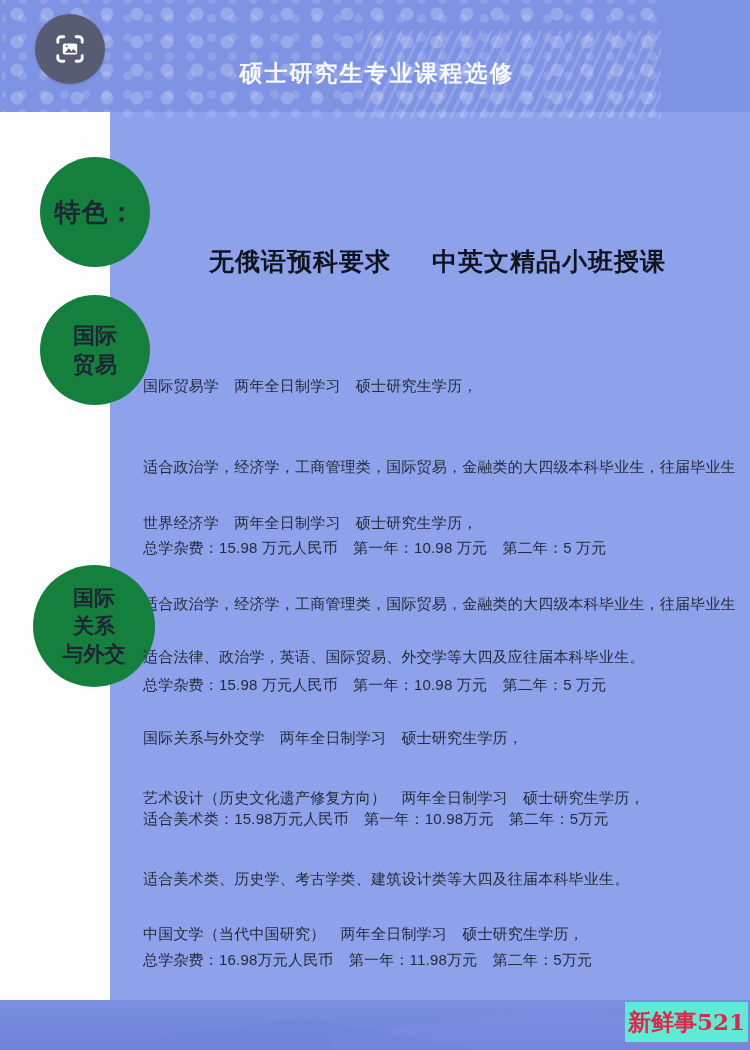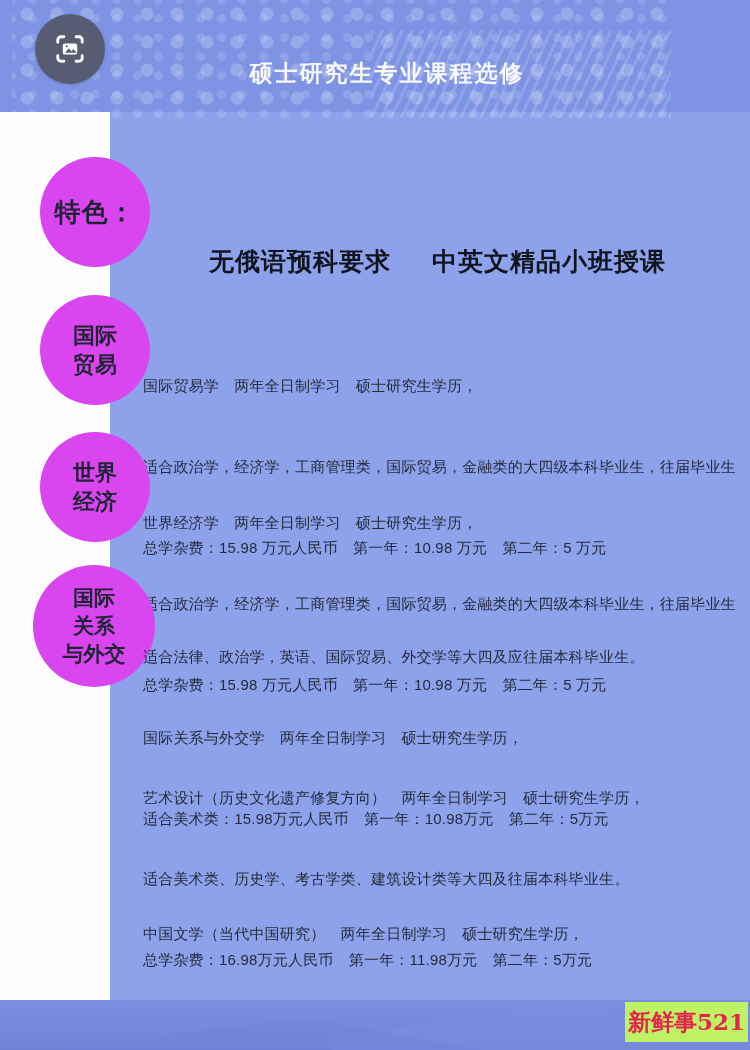--- a/index.html
+++ b/index.html
@@ -3,21 +3,21 @@
 <meta charset="utf-8">
 <style>
   html,body{margin:0;padding:0;width:750px;height:1050px;overflow:hidden;}
   body{
     position:relative;
     font-family:"Liberation Sans","DejaVu Sans",sans-serif;
     background:#7E93E4;
   }
   
   .header{
-    position:absolute;left:12px;top:0;width:659px;height:118px;
+    position:absolute;left:2px;top:0;width:659px;height:118px;
     background-image:
       radial-gradient(circle, rgba(255,255,255,.20) 6px, transparent 7px),
       radial-gradient(circle, rgba(255,255,255,.13) 4px, transparent 5px),
       repeating-linear-gradient(115deg, rgba(255,255,255,.14) 0 3px, transparent 3px 9px);
     background-size:30px 28px, 21px 19px, 330px 120px;
     background-position:0 0, 10px 9px, right -30px top 30px;
     background-repeat:repeat, repeat, no-repeat;
   }
   .icon-button{
     position:absolute;left:35px;top:14px;width:70px;height:70px;border-radius:50%;
@@ -45,21 +45,21 @@
     position:absolute;left:330px;top:6px;width:430px;height:44px;background:#7b8ee2;
     clip-path:polygon(0 70%,55% 0,100% 75%,100% 100%,0 100%);opacity:.55;
   }
   .facet-b{
     position:absolute;left:60px;top:18px;width:420px;height:32px;background:#6f83d8;
     clip-path:polygon(0 100%,58% 0,100% 100%);opacity:.6;
   }
   
   .section{position:absolute;left:0;width:750px;}
   .badge-circle{
-    position:absolute;border-radius:50%;background:#d946ef;
+    position:absolute;border-radius:50%;background:#15803d;
     display:flex;align-items:center;justify-content:center;text-align:center;
     color:#1E2433;font-weight:bold;white-space:pre-line;
   }
   .feature-circle{left:40px;top:0;width:110px;height:110px;font-size:26px;letter-spacing:1px;}
   .feature-item{
     position:absolute;top:40px;font-size:25px;font-weight:800;color:#10141F;
     letter-spacing:1px;white-space:pre-wrap;margin-top:48px;
   }
   .feature-item.one{left:209px;}
   .feature-item.two{left:432px;}
@@ -67,21 +67,21 @@
   .prog-circle{left:40px;top:0;width:110px;height:110px;font-size:22px;line-height:29px;}
   .prog-circle.big{left:33px;top:-4px;width:122px;height:122px;font-size:21px;line-height:28px;}
   .prog-text{
     position:absolute;left:143px;top:23px;width:600px;
     font-size:15px;line-height:27px;font-weight:400;color:#252B3B;
     white-space:pre-wrap;letter-spacing:.2px;
   }
   .prog-text div{white-space:pre-wrap;}
   
   .watermark{
-    position:absolute;left:625px;top:1002px;width:123px;height:40px;background:#bef264;
+    position:absolute;left:625px;top:1002px;width:123px;height:40px;background:#5eead4;
     display:flex;align-items:center;justify-content:center;
     font-family:"DejaVu Serif","Liberation Serif",serif;
     font-size:23px;font-weight:bold;color:#E3244A;
   }
 </style>
 </head>
 <body>
 
 <div class="white-band"></div>
 <div class="content-panel"></div>
@@ -115,22 +115,20 @@
   <div class="badge-circle prog-circle">国际
 贸易</div>
   <div class="prog-text">
     <div>国际贸易学　两年全日制学习　硕士研究生学历，</div>
     <div>适合政治学，经济学，工商管理类，国际贸易，金融类的大四级本科毕业生，往届毕业生</div>
     <div>总学杂费：15.98 万元人民币　第一年：10.98 万元　第二年：5 万元</div>
   </div>
 </div>
 
 <div class="section" style="top:432px;height:110px;">
-  <div class="badge-circle prog-circle">世界
-经济</div>
   <div class="prog-text">
     <div>世界经济学　两年全日制学习　硕士研究生学历，</div>
     <div>适合政治学，经济学，工商管理类，国际贸易，金融类的大四级本科毕业生，往届毕业生</div>
     <div>总学杂费：15.98 万元人民币　第一年：10.98 万元　第二年：5 万元</div>
   </div>
 </div>
 
 <div class="section" style="top:569px;height:118px;">
   <div class="badge-circle prog-circle big">国际
 关系

